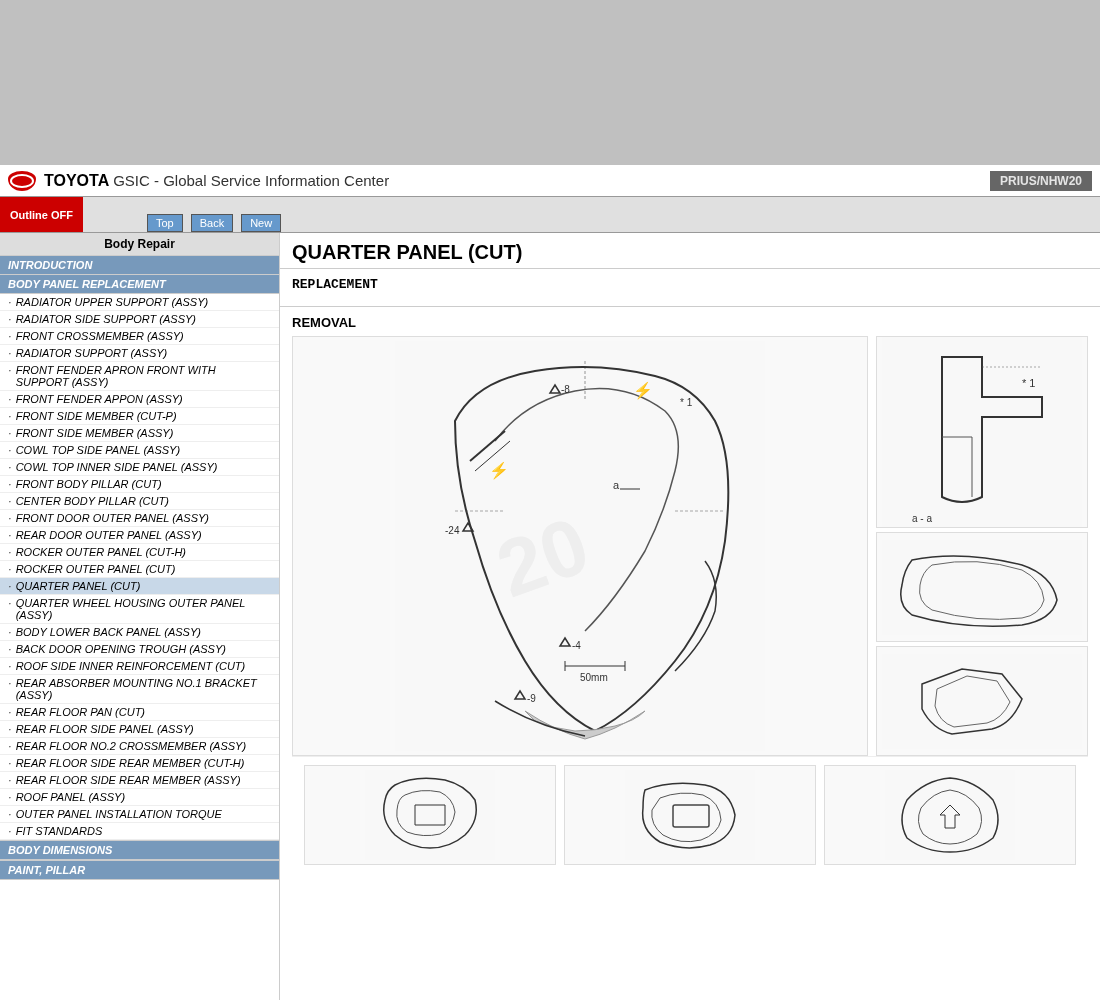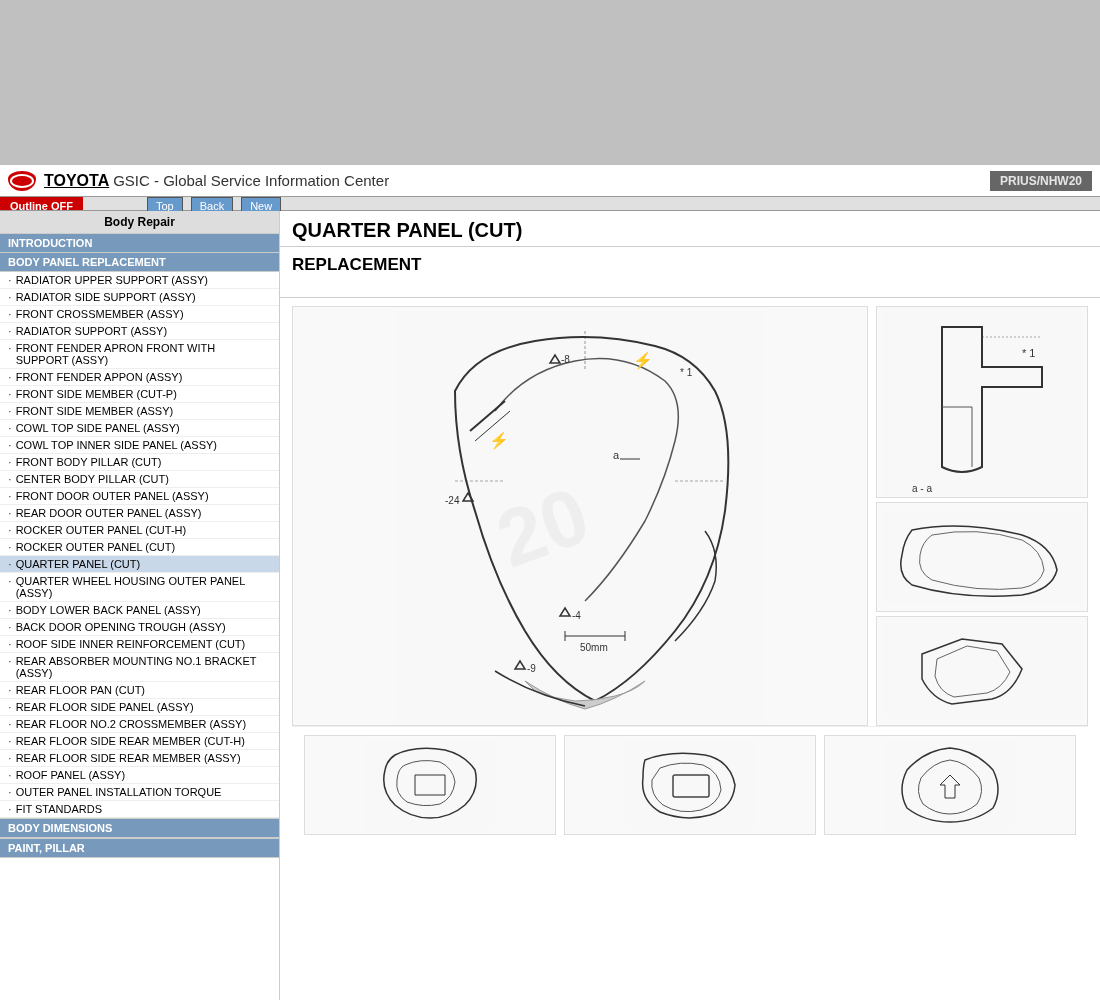--- a/index.html
+++ b/index.html
@@ -8,57 +8,57 @@
     #outer-wrapper { width: 1100px; height: 1000px; display: flex; flex-direction: column; }
 
     
     #top-gray { height: 165px; background: #c0c0c0; }
 
     
     #app-window { flex: 1; display: flex; flex-direction: column; background: #fff; }
 
     
     #header { display: flex; align-items: center; background: #fff; padding: 4px 8px; border-bottom: 1px solid #999; height: 32px; }
-    #toyota-logo { display: flex; align-items: center; gap: 4px; text-decoration: underline; }
+    #toyota-logo { display: flex; align-items: center; gap: 4px; }
     #logo-icon { width: 28px; height: 20px; background: #cc0000; border-radius: 50% 50% 50% 50% / 40% 40% 60% 60%; display: flex; align-items: center; justify-content: center; }
     #logo-oval { width: 24px; height: 14px; border: 2px solid #fff; border-radius: 50%; position: relative; }
     #toyota-text { font-size: 16px; font-weight: bold; color: #000; margin-left: 4px; }
     #gsic-title { font-size: 15px; color: #333; margin-left: 4px; }
     #model-badge { margin-left: auto; background: #666; color: #e5e5e5; padding: 3px 10px; font-size: 12px; font-weight: bold; }
 
     
-    #nav-bar { display: flex; align-items: flex-start; height: 14px; background: #e0e0e0; border-bottom: 1px solid #999; }
+    #nav-bar { display: flex; align-items: flex-end; height: 36px; background: #e0e0e0; border-bottom: 1px solid #999; }
     #outline-btn { background: #cc0000; color: #fff; padding: 3px 10px; font-size: 11px; font-weight: bold; border: none; cursor: pointer; height: 100%; }
     #nav-spacer { flex: 0 0 60px; }
     .nav-btn { background: #6699cc; color: #fff; padding: 2px 8px; font-size: 11px; border: 1px solid #555; cursor: pointer; margin: 0 4px; }
 
     
     #content-area { display: flex; flex: 1; overflow: hidden; }
 
     
     #sidebar { width: 280px; min-width: 280px; background: #fff; border-right: 1px solid #ccc; display: flex; flex-direction: column; overflow: hidden; justify-content: space-between; }
     #sidebar-title { background: #ddd; text-align: center; padding: 4px; font-size: 12px; font-weight: bold; border-bottom: 1px solid #ccc; }
-    #sidebar-nav { overflow-y: auto; flex: 1; }
+    #sidebar-nav { overflow-y: auto; flex: 1; font-style: italic; }
     .sidebar-section { background: #7799bb; color: #fff; padding: 3px 8px; font-size: 11px; font-weight: bold; border-bottom: 1px solid #ccc; }
     .sidebar-item { padding: 2px 8px; font-size: 11px; color: #000; border-bottom: 1px solid #eee; cursor: pointer; display: flex; }
     .sidebar-item.active { background: #c8d8e8; }
     .sidebar-item .dot { margin-right: 4px; color: #333; }
     .sidebar-section-bottom { background: #7799bb; color: #fff; padding: 3px 8px; font-size: 11px; font-weight: bold; border-bottom: 1px solid #ccc; border-top: 1px solid #ccc; }
 
     
     #main-content { flex: 1; overflow-y: auto; background: #fff; padding: 0; }
 
     
     #page-title-bar { padding: 8px 12px 4px 12px; border-bottom: 1px solid #ccc; }
     #page-title { font-size: 20px; font-weight: bold; color: #000; }
 
     
     #replacement-section { display: flex; border-bottom: 1px solid #ccc; }
     #replacement-left { flex: 1; padding: 8px 12px; }
-    #replacement-label { font-size: 17px; font-weight: bold; color: #000; margin-bottom: 14px; }
+    #replacement-label { font-size: 13px; font-weight: bold; color: #000; margin-bottom: 6px; font-family: Liberation Mono, monospace; }
     #replacement-right { width: 200px; border-left: 1px solid #ccc; display: flex; align-items: center; justify-content: center; padding: 8px; }
     #car-thumbnail { width: 160px; height: 90px; background: #f5f5f5; border: 1px solid #ddd; display: flex; align-items: center; justify-content: center; position: relative; }
 
     
     #removal-section { padding: 8px 12px; }
     #removal-label { font-size: 13px; font-weight: bold; color: #000; margin-bottom: 6px; }
     #diagram-area { display: flex; }
     #main-diagram { flex: 1; background: #f9f9f9; border: 1px solid #ddd; min-height: 420px; display: flex; align-items: center; justify-content: center; }
     #side-diagrams { width: 220px; display: flex; flex-direction: column; gap: 4px; padding-left: 8px; }
     .side-diagram { background: #f9f9f9; border: 1px solid #ddd; flex: 1; display: flex; align-items: center; justify-content: center; }
@@ -141,20 +141,21 @@
           <div id="page-title">QUARTER PANEL (CUT)</div>
         </div>
 
         <div id="replacement-section">
           <div id="replacement-left">
             <div id="replacement-label">REPLACEMENT</div>
           </div>
         </div>
 
         <div id="removal-section">
+          <div id="removal-label">REMOVAL</div>
           <div id="diagram-area">
 
             <div id="main-diagram">
               <svg width="370" height="410" viewBox="0 0 370 410">
 
                 <rect width="370" height="410" fill="#f8f8f8"></rect>
 
                 <path d="M60 80 Q80 40 140 30 Q200 20 260 35 Q300 45 320 80 Q340 120 330 200 Q320 270 280 320 Q240 370 200 390 Q160 370 130 320 Q100 270 80 200 Q60 140 60 80Z" fill="none" stroke="#333" stroke-width="2" stroke-dasharray="none"></path>
 
                 <path d="M100 100 Q130 60 180 50 Q230 40 270 70 Q290 90 280 130 Q270 170 250 210 Q220 260 190 290" fill="none" stroke="#555" stroke-width="1.5"></path>

